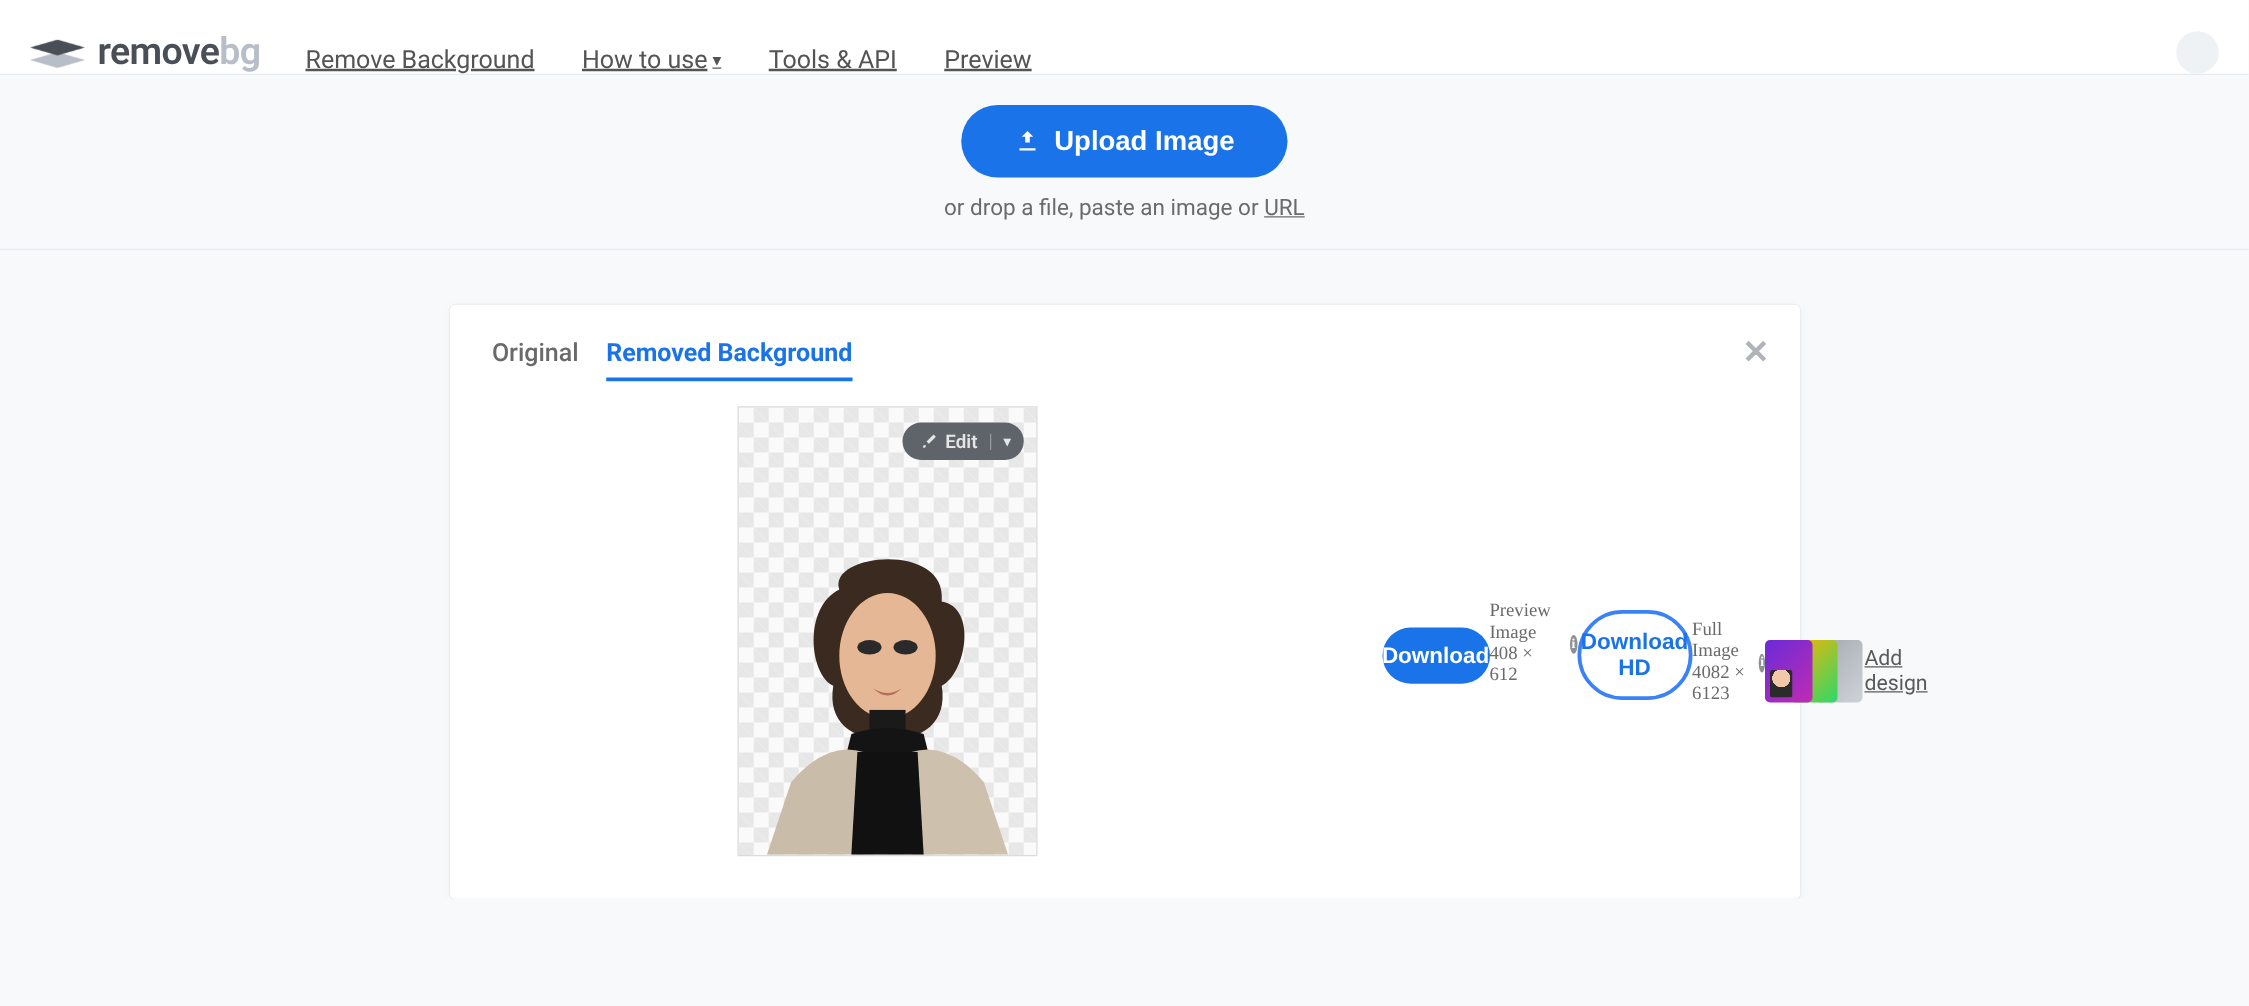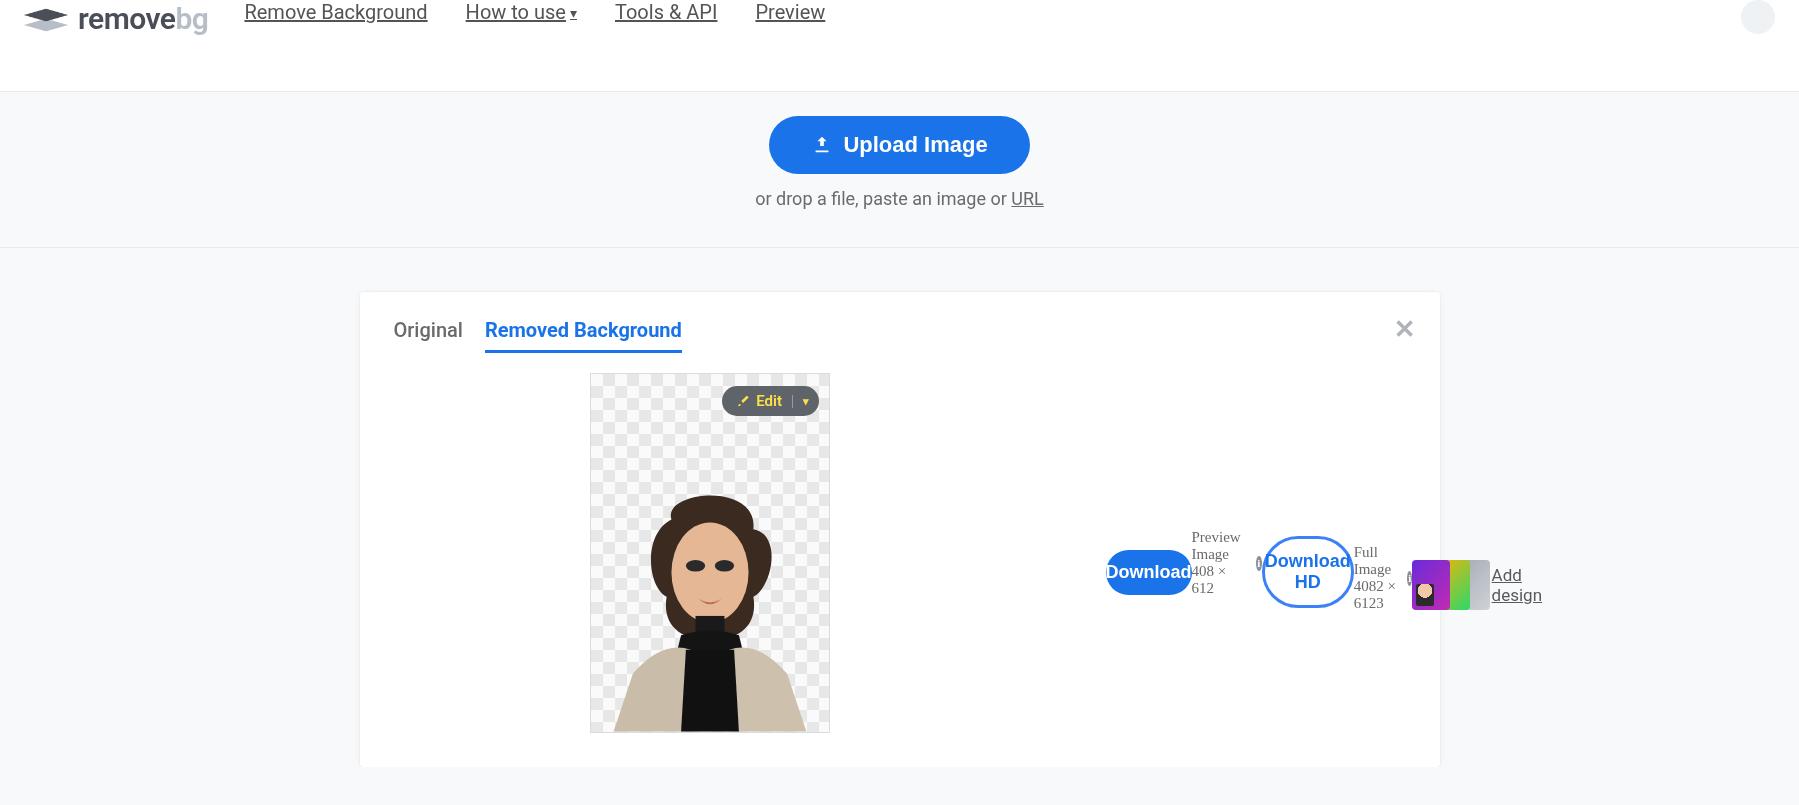--- a/index.html
+++ b/index.html
@@ -6,23 +6,23 @@
   body {
     font-family: -apple-system, BlinkMacSystemFont, "Segoe UI", Roboto, Helvetica, Arial, sans-serif;
     background: #f7f9fb;
     color: #4a4a4a;
     width: 1799px;
     overflow-x: hidden;
   }
   
   .header {
     background: #fff;
-    height: 92px;
-    display: flex;
-    align-items: flex-start;
+    height: 60px;
+    display: flex;
+    align-items: flex-end;
     padding: 0 24px;
     border-bottom: 1px solid #e8eaed;
   }
   .logo {
     display: flex;
     align-items: center;
     gap: 10px;
     margin-right: 36px;
     cursor: pointer;
   }
@@ -77,21 +77,21 @@
     margin-left: auto;
     width: 34px;
     height: 34px;
     border-radius: 50%;
     background: #eef2f5;
   }
 
   
   .upload-band {
     background: #f7f9fb;
-    padding: 24px 0 38px;
+    padding: 24px 0 22px;
     text-align: center;
     border-bottom: 1px solid #e8eaed;
   }
   .btn-upload {
     display: inline-flex;
     align-items: center;
     gap: 10px;
     background: #1a73e8;
     color: #fff;
     font-size: 22px;
@@ -181,21 +181,21 @@
     display: flex;
     align-items: flex-end;
     justify-content: center;
   }
   .preview-subject svg { width: 100%; height: 100%; }
   .edit-pill {
     position: absolute;
     top: 12px;
     right: 10px;
     background: #5f636a;
-    color: #fde047;
+    color: #e5e5e5;
     border-radius: 999px;
     display: flex;
     align-items: center;
     padding: 6px 10px 6px 14px;
     gap: 6px;
     font-size: 15px;
     font-weight: 600;
     cursor: pointer;
   }
   .edit-pill .caret {

